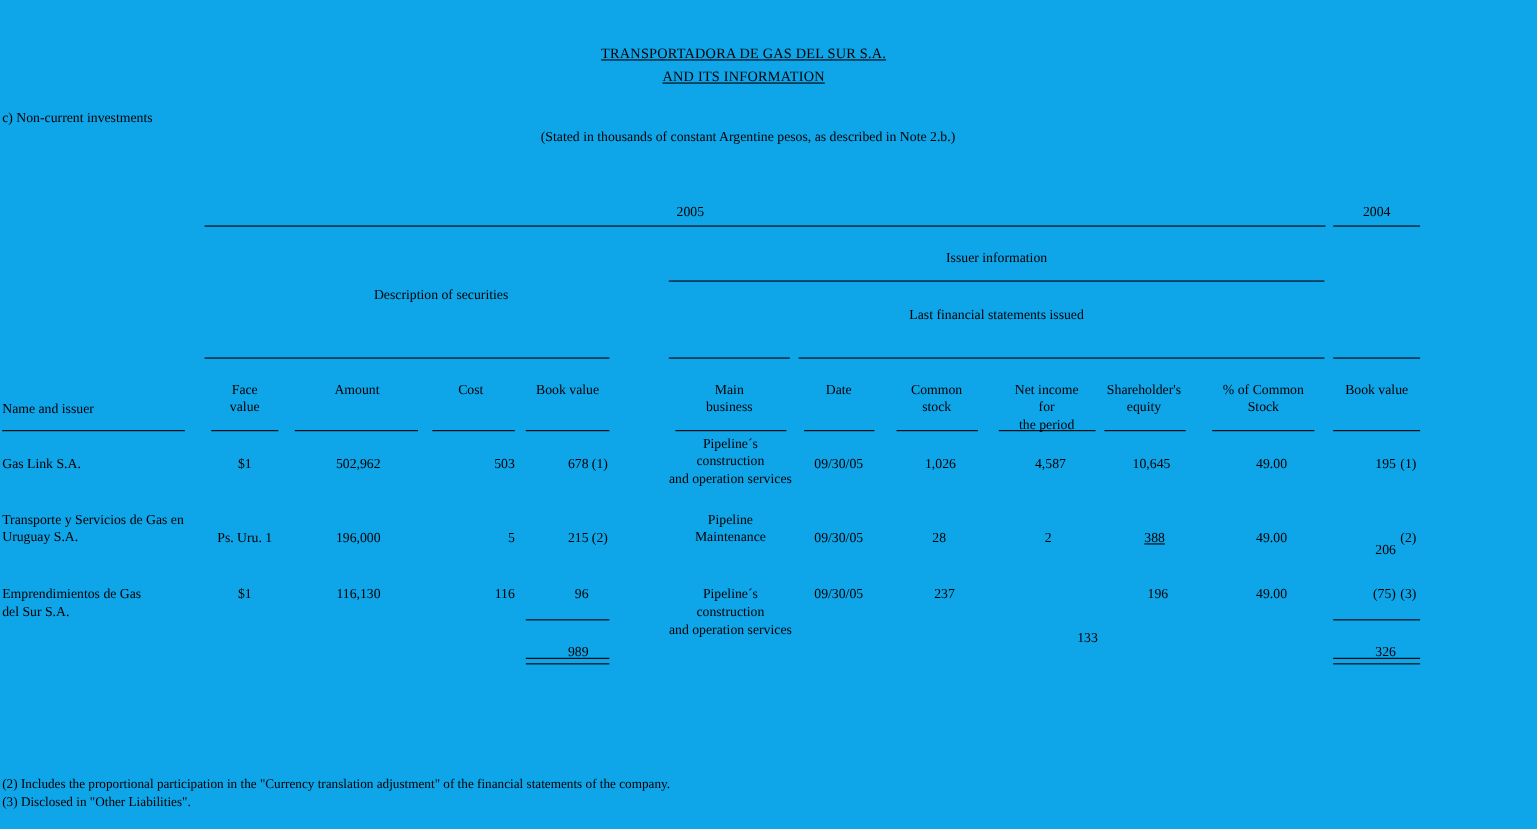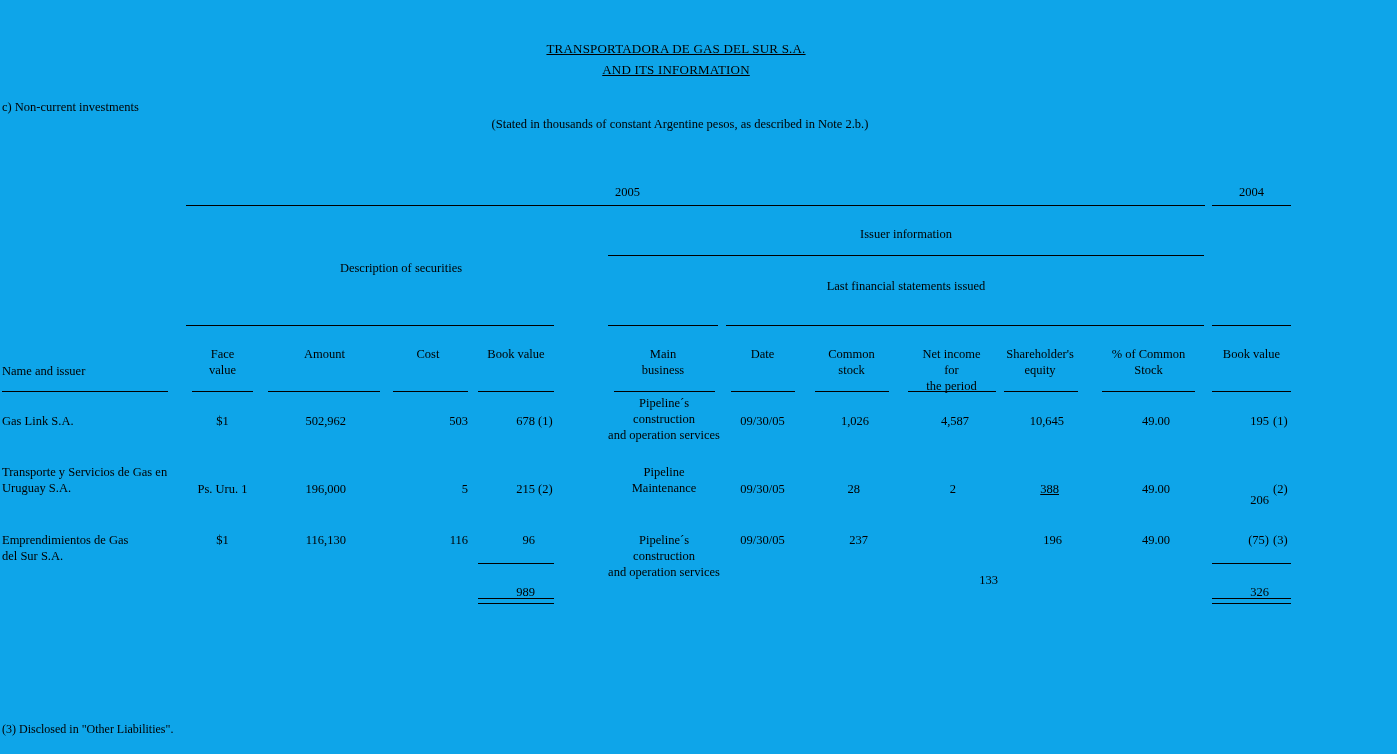--- a/index.html
+++ b/index.html
@@ -173,15 +173,16 @@
 
   <div class="rule" style="left:478px; top:563px; width:76px;"></div>
   <div class="rule" style="left:1212px; top:563px; width:79px;"></div>
 
   <div class="abs t right" style="left:458px; top:584px; width:77px;">989</div>
   <div class="abs t right" style="left:1192px; top:584px; width:77px;">326</div>
 
   <div class="rule-dbl" style="left:478px; top:598px; width:76px;"></div>
   <div class="rule-dbl" style="left:1212px; top:598px; width:79px;"></div>
 
+  <div class="abs t-sm left" style="left:2px; top:705px;">(2) Includes the proportional participation in the "Currency translation adjustment" of the financial statements of the company.</div>
   <div class="abs t-sm left" style="left:2px; top:722px;">(3) Disclosed in "Other Liabilities".</div>
 
 </div>
 
 </body></html>

